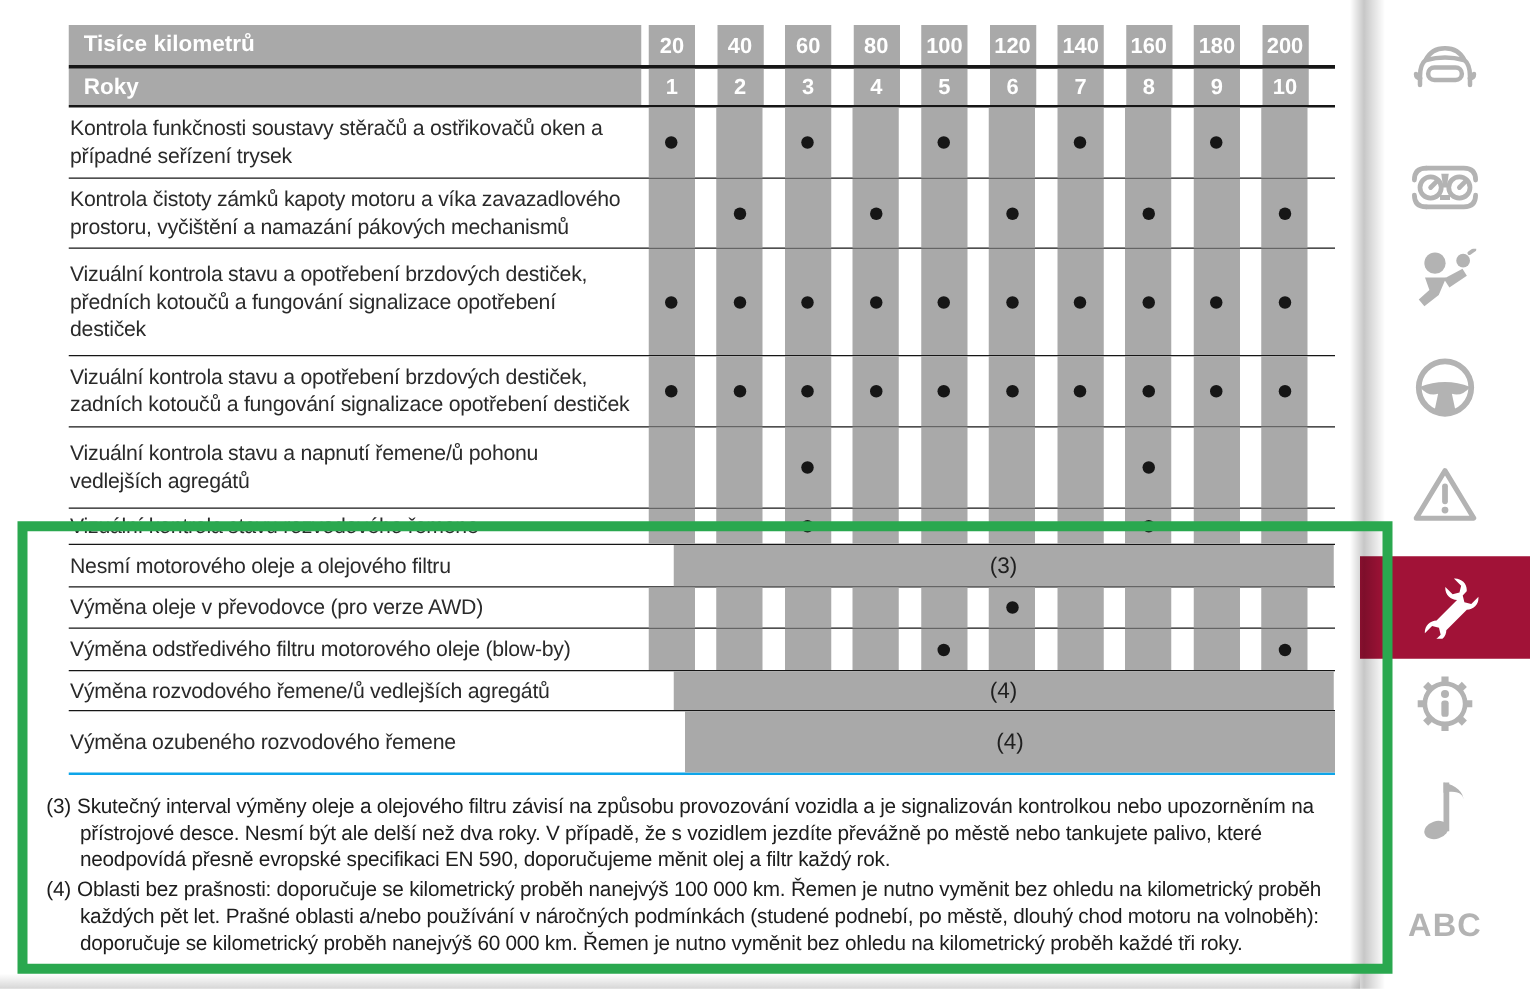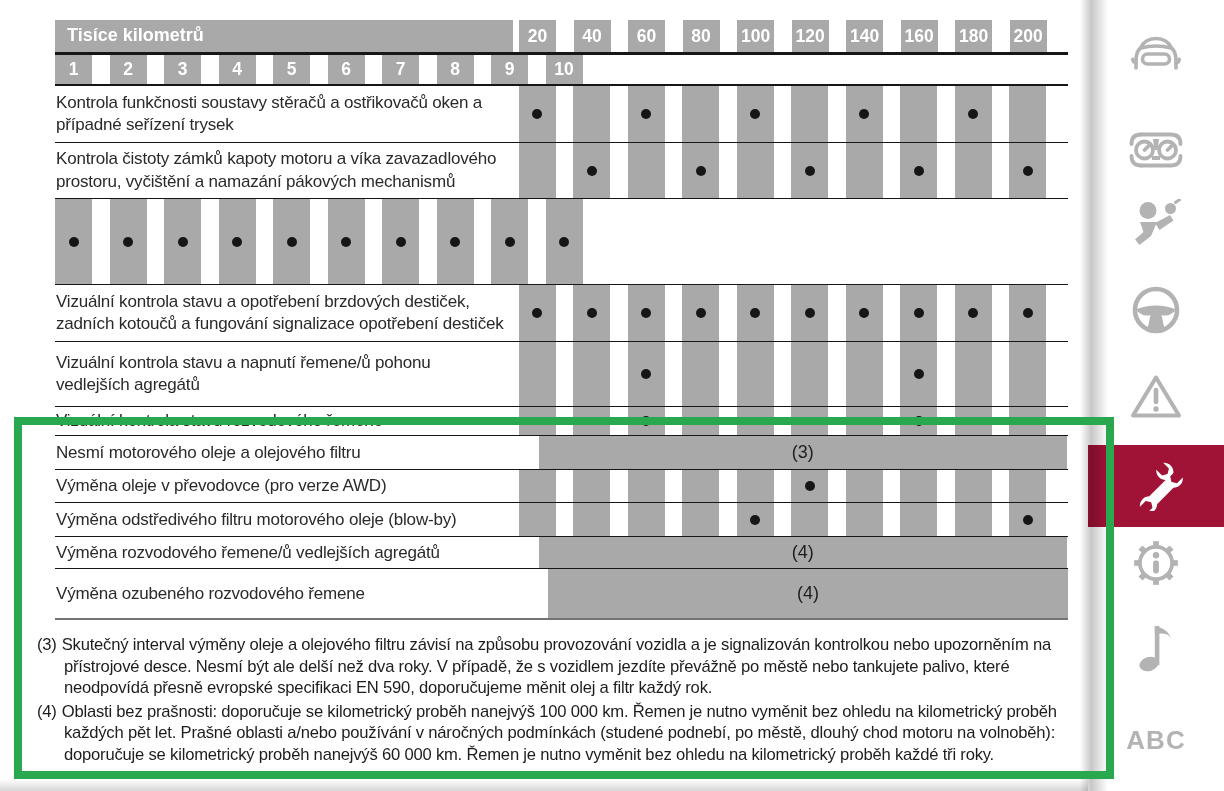--- a/index.html
+++ b/index.html
@@ -44,21 +44,21 @@
   .t-row.r0  { min-height:57px; }
   .t-row.r1  { min-height:56px; }
   .t-row.r2  { min-height:86px; }
   .t-row.r3  { min-height:57px; }
   .t-row.r4  { min-height:65px; }
   .t-row.r5  { min-height:27px; }
   .t-row.r6  { min-height:34px; }
   .t-row.r7  { min-height:33px; }
   .t-row.r8  { min-height:34px; }
   .t-row.r9  { min-height:32px; }
-  .t-row.r10 { min-height:51px; border-bottom:2px solid #737373;gap:16px; }
+  .t-row.r10 { min-height:51px; border-bottom:2px solid #0ea5e9;gap:16px; }
 
   
   .footnotes {
     position:absolute; left:37px; top:634px; width:1052px;
     font-size:16.6px; line-height:21.5px; color:#1d1d1d; letter-spacing:-0.2px;
   }
   .footnote { padding-left:27px; text-indent:-27px; margin-bottom:2px; }
   .footnote .marker { padding-right:5px; }
 
   
@@ -130,20 +130,21 @@
         </div>
         <div class="col-cell" data-name="header-cell">
           <div class="stripe" data-name="header-value">180</div>
         </div>
         <div class="col-cell" data-name="header-cell">
           <div class="stripe" data-name="header-value">200</div>
         </div>
       </div>
     </div>
     <div class="t-row header-row hr2" data-name="header-row-years">
+      <div class="label-cell" data-name="header-label">Roky</div>
       <div class="data-area" data-name="header-cells">
         <div class="col-cell" data-name="header-cell">
           <div class="stripe" data-name="header-value">1</div>
         </div>
         <div class="col-cell" data-name="header-cell">
           <div class="stripe" data-name="header-value">2</div>
         </div>
         <div class="col-cell" data-name="header-cell">
           <div class="stripe" data-name="header-value">3</div>
         </div>
@@ -254,20 +255,21 @@
           <div class="stripe" data-name="column-stripe"></div>
         </div>
         <div class="col-cell" data-name="interval-cell">
           <div class="stripe" data-name="column-stripe">
             <div class="dot" data-name="service-dot"></div>
           </div>
         </div>
       </div>
     </div>
     <div class="t-row r2" data-name="table-row">
+      <div class="label-cell" data-name="service-item-label">Vizuální kontrola stavu a opotřebení brzdových destiček, předních kotoučů a fungování signalizace opotřebení destiček</div>
       <div class="data-area" data-name="interval-cells">
         <div class="col-cell" data-name="interval-cell">
           <div class="stripe" data-name="column-stripe">
             <div class="dot" data-name="service-dot"></div>
           </div>
         </div>
         <div class="col-cell" data-name="interval-cell">
           <div class="stripe" data-name="column-stripe">
             <div class="dot" data-name="service-dot"></div>
           </div>

